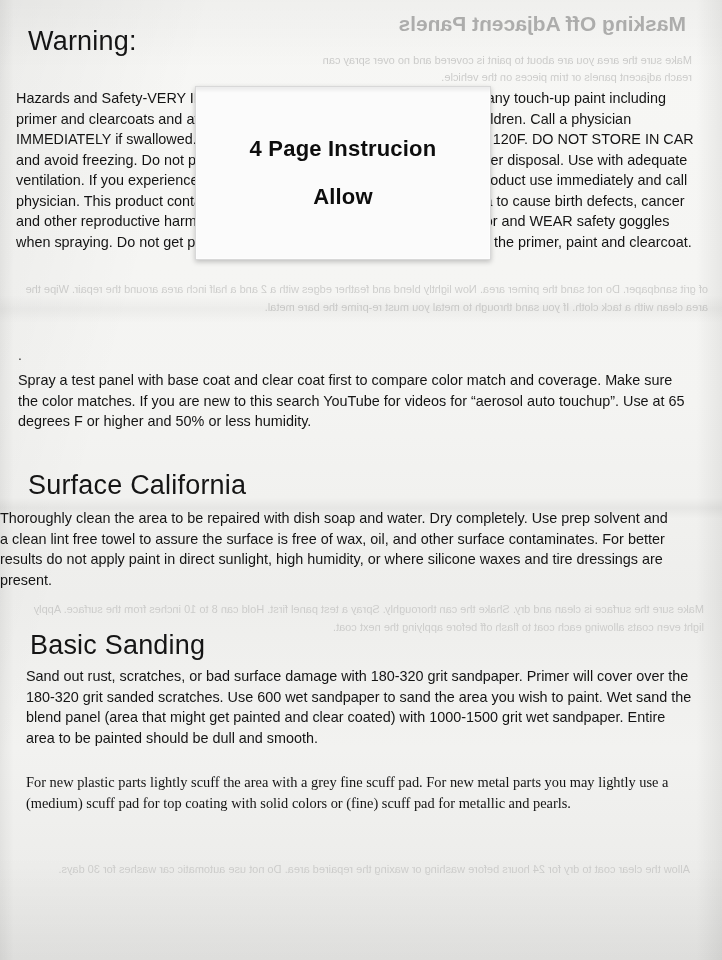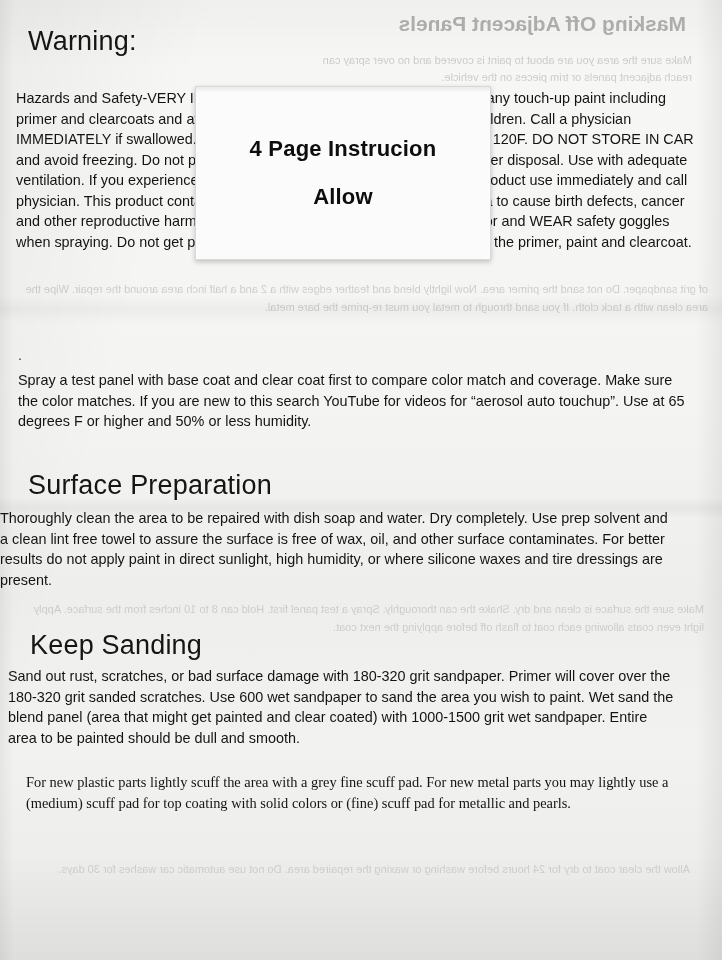--- a/index.html
+++ b/index.html
@@ -92,21 +92,21 @@
   #warning-text    { left: 16px; top: 88px; width: 680px; }
 
   #before-heading  { left: 16px; top: 310px; }
   #before-dot      { left: 18px; top: 348px; font-size: 14px; line-height: 14px; color: #333; }
   #before-text     { left: 18px; top: 370px; width: 670px; }
 
   #surface-heading { left: 16px; top: 458px; }
   #surface-text    { left: 0; top: 508px; width: 678px; }
 
   #sanding-heading { left: 18px; top: 618px; }
-  #sanding-text    { left: 8px; top: 666px; width: 668px; }
+  #sanding-text    { left: 26px; top: 666px; width: 668px; }
   #sanding-text2   { left: 26px; top: 772px; width: 652px; font-family: Liberation Serif, serif; }
 
   
   .label-card {
     position: absolute;
     left: 195px;
     top: 86px;
     width: 294px;
     height: 172px;
     background: #fbfbfb;
@@ -152,24 +152,24 @@
   <div class="bleed bleed-block-3">Allow the clear coat to dry for 24 hours before washing or waxing the repaired area. Do not use automatic car washes for 30 days.</div>
 
   <div class="content">
 
     <h1 class="section blk" id="warning-heading">Warning:</h1>
     <p class="body blk" id="warning-text">Hazards and Safety-VERY IMPORTANT-Do not breathe vapors or mist of any touch-up paint including primer and clearcoats and avoid contact with skin. Keep out of reach of children. Call a physician IMMEDIATELY if swallowed. Contents under pressure. Do not store above 120F. DO NOT STORE IN CAR and avoid freezing. Do not puncture or incinerate. See local codes for proper disposal. Use with adequate ventilation. If you experience eye watering, headaches or dizziness stop product use immediately and call physician. This product contains chemicals known to the State of California to cause birth defects, cancer and other reproductive harm. Use a NIOSH approved active paint respirator and WEAR safety goggles when spraying. Do not get paint on your skin or in your eyes. This includes the primer, paint and clearcoat.</p>
 
     <div class="blk" id="before-dot">.</div>
     <p class="body blk" id="before-text">Spray a test panel with base coat and clear coat first to compare color match and coverage. Make sure the color matches.  If you are new to this search YouTube for videos for “aerosol auto touchup”.  Use at 65 degrees F or higher and 50% or less humidity.</p>
 
-    <h1 class="section blk" id="surface-heading">Surface Preparation</h1>
+    <h1 class="section blk" id="surface-heading">Surface California</h1>
     <p class="body blk" id="surface-text">Thoroughly clean the area to be repaired with dish soap and water.  Dry completely. Use prep solvent and a clean lint free towel to assure the surface is free of wax, oil, and other surface contaminates. For better results do not apply paint in direct sunlight, high humidity, or where silicone waxes and tire dressings are present.</p>
 
-    <h1 class="section blk" id="sanding-heading">Keep Sanding</h1>
+    <h1 class="section blk" id="sanding-heading">Basic Sanding</h1>
     <p class="body blk" id="sanding-text">Sand out rust, scratches, or bad surface damage with 180-320 grit sandpaper. Primer will cover over the 180-320 grit sanded scratches. Use 600 wet sandpaper to sand the area you wish to paint. Wet sand the blend panel (area that might get painted and clear coated) with 1000-1500 grit wet sandpaper. Entire area to be painted should be dull and smooth.</p>
     <p class="body blk" id="sanding-text2">For new plastic parts lightly scuff the area with a grey fine scuff pad. For new metal parts you may lightly use a (medium) scuff pad for top coating with solid colors or (fine) scuff pad for metallic and pearls.</p>
   </div>
 
   <div class="label-card">
     <div class="line">4 Page Instrucion</div>
     <div class="line">Allow</div>
   </div>
 
 </div>

